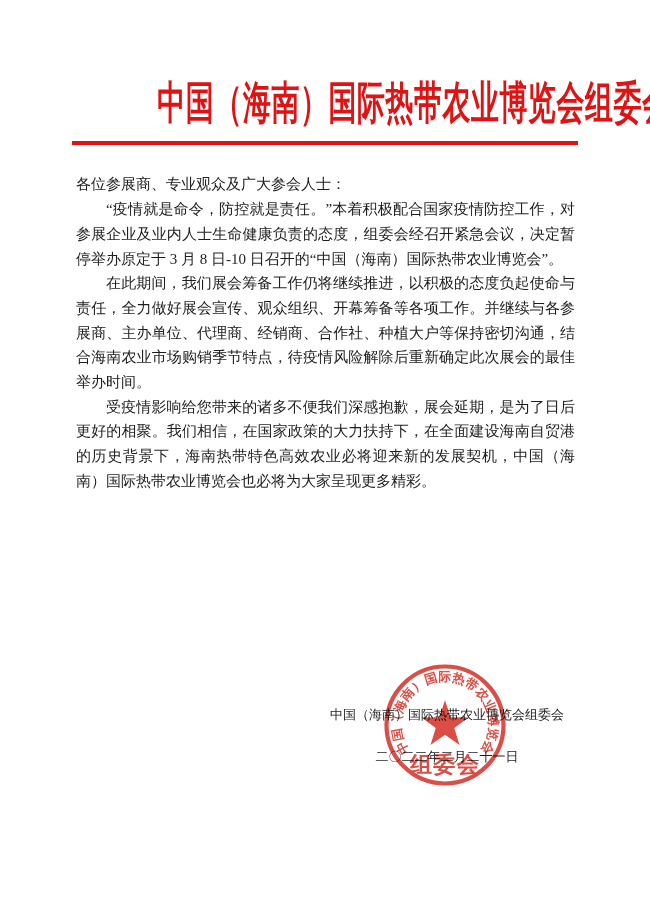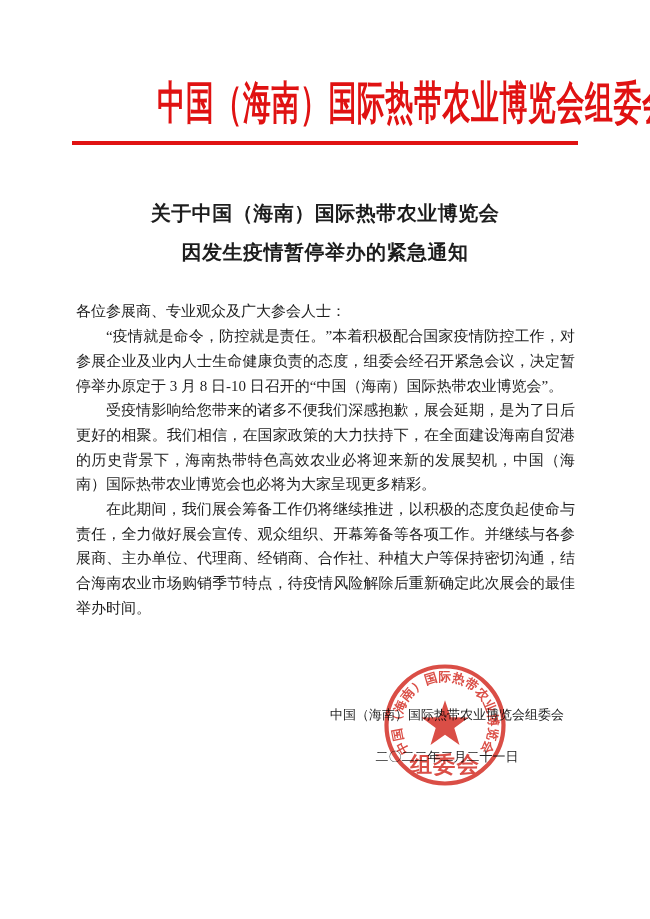--- a/index.html
+++ b/index.html
@@ -82,30 +82,26 @@
 <body>
 
 <div class="page">
 
   <div class="letterhead">
     <span class="squeeze">中国（海南）国际热带农业博览会组委会</span>
   </div>
 
   <div class="red-rule"></div>
 
-  <h1 class="doc-title">
-    <span>关于中国（海南）国际热带农业博览会</span><br>
-    <span>因发生疫情暂停举办的紧急通知</span>
-  </h1>
 
   <div class="body-text">
     <p class="salutation">各位参展商、专业观众及广大参会人士：</p>
     <p>“疫情就是命令，防控就是责任。”本着积极配合国家疫情防控工作，对参展企业及业内人士生命健康负责的态度，组委会经召开紧急会议，决定暂停举办原定于 3 月 8 日-10 日召开的“中国（海南）国际热带农业博览会”。</p>
+    <p>在此期间，我们展会筹备工作仍将继续推进，以积极的态度负起使命与责任，全力做好展会宣传、观众组织、开幕筹备等各项工作。并继续与各参展商、主办单位、代理商、经销商、合作社、种植大户等保持密切沟通，结合海南农业市场购销季节特点，待疫情风险解除后重新确定此次展会的最佳举办时间。</p>
     <p>受疫情影响给您带来的诸多不便我们深感抱歉，展会延期，是为了日后更好的相聚。我们相信，在国家政策的大力扶持下，在全面建设海南自贸港的历史背景下，海南热带特色高效农业必将迎来新的发展契机，中国（海南）国际热带农业博览会也必将为大家呈现更多精彩。</p>
-    <p>在此期间，我们展会筹备工作仍将继续推进，以积极的态度负起使命与责任，全力做好展会宣传、观众组织、开幕筹备等各项工作。并继续与各参展商、主办单位、代理商、经销商、合作社、种植大户等保持密切沟通，结合海南农业市场购销季节特点，待疫情风险解除后重新确定此次展会的最佳举办时间。</p>
   </div>
 
   <div class="signature">
     <div class="org">中国（海南）国际热带农业博览会组委会</div>
     <div class="date">二〇二二年二月二十一日</div>
   </div>
 
   <svg class="seal" viewBox="0 0 200 200" xmlns="http://www.w3.org/2000/svg">
     <defs>
       <path id="sealArc" d="M 41.1,134 A 68,68 0 1 1 158.9,134" fill="none"></path>

